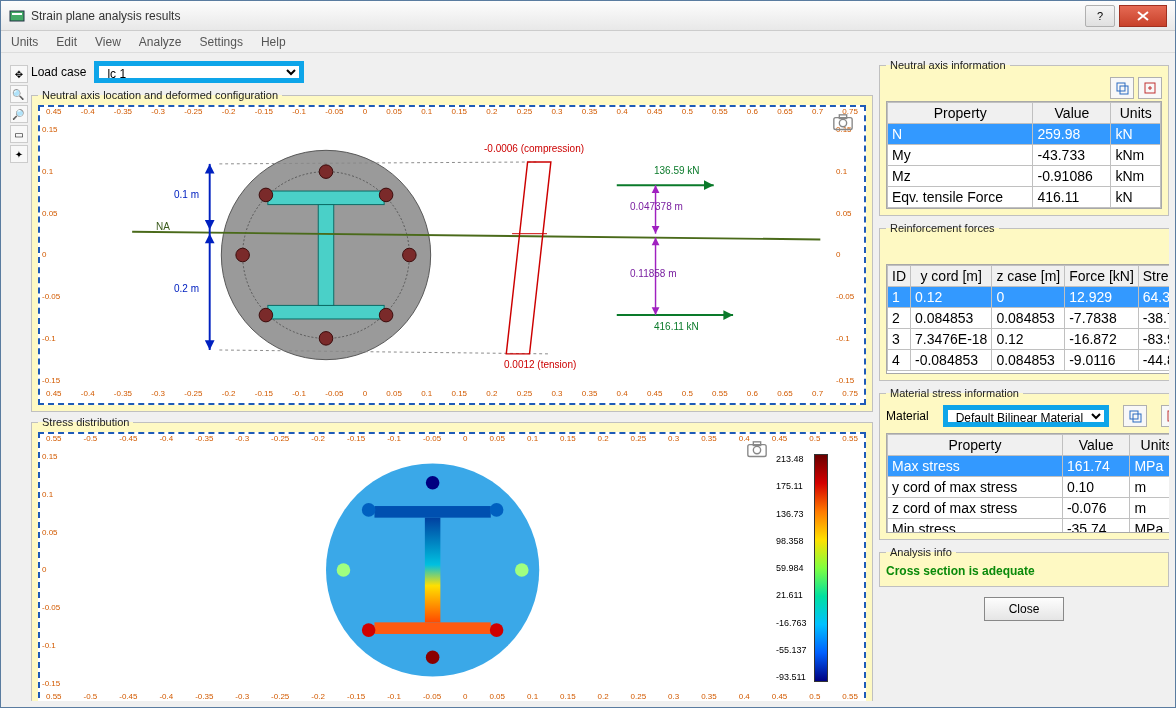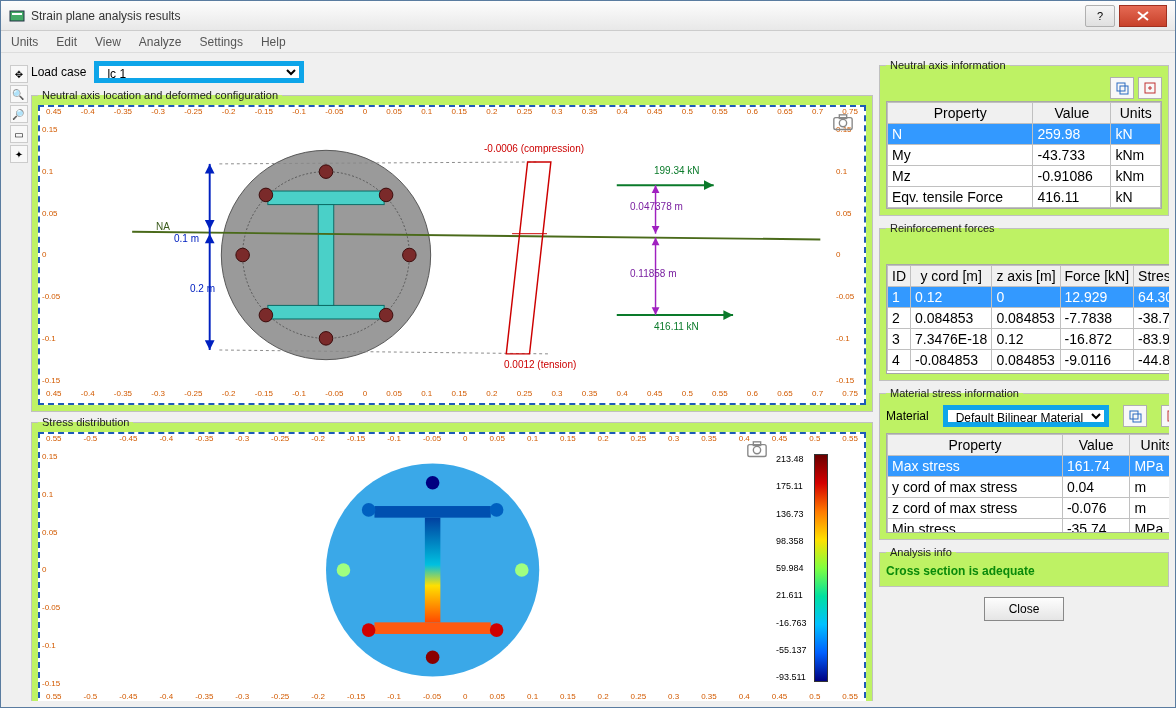--- a/index.html
+++ b/index.html
@@ -13,21 +13,21 @@
 .win-btn.help { border-radius: 2px; margin-right: 4px; }
 .win-btn.close { width: 48px; background: linear-gradient(#e56a54,#c8412a); color: #fff; border-color: #a03020; }
 .menubar { height: 22px; background: #f0f0f0; display: flex; align-items: center; padding: 0 10px; gap: 18px; font-size: 12px; color: #555; border-bottom: 1px solid #ddd; }
 .content { flex: 1; display: flex; padding: 6px; gap: 6px; background: #f0f0f0; overflow: hidden; }
 .left-pane { flex: 1; display: flex; flex-direction: column; gap: 4px; overflow: hidden; }
 .toolbar-row { display: flex; align-items: center; gap: 8px; padding: 2px 4px; }
 .toolbar-row label { font-size: 12px; }
 .combo { height: 22px; width: 210px; border: 5px solid #0ea5e9; background: #fff; font-size: 12px; padding: 0 4px; }
 .view-tools { position: absolute; left: 10px; top: 65px; width: 20px; display: flex; flex-direction: column; gap: 2px; }
 .tool-btn { width: 18px; height: 18px; border: 1px solid #ccc; background: #f8f8f8; display: flex; align-items: center; justify-content: center; font-size: 10px; cursor: pointer; }
-fieldset.panel { border: 1px solid #c0c0c0; padding: 4px 6px 6px 6px; background: #bef264; }
+fieldset.panel { border: 1px solid #c0c0c0; padding: 4px 6px 6px 6px; background: #fef9c3; }
 fieldset.panel > legend { font-size: 11px; color: #222; padding: 0 4px; }
 .chart-box { border: 2px dashed #1e5bb8; background: #fff; position: relative; overflow: hidden; }
 .chart-top { height: 300px; }
 .chart-bot { height: 276px; }
 .ruler-top, .ruler-bot { position: absolute; left: 0; right: 0; height: 14px; font-size: 8px; color: #d25a00; display: flex; justify-content: space-between; padding: 0 6px; }
 .ruler-top { top: 0; }
 .ruler-bot { bottom: 0; }
 .ruler-left, .ruler-right { position: absolute; top: 14px; bottom: 14px; width: 30px; font-size: 8px; color: #d25a00; display: flex; flex-direction: column; justify-content: space-between; padding: 4px 2px; }
 .ruler-left { left: 0; }
 .ruler-right { right: 0; }
@@ -222,26 +222,26 @@
               <line x1="560" y1="196" x2="680" y2="196" stroke="#0a7a2a" stroke-width="2"></line>
               <polygon points="680,196 670,191 670,201" fill="#0a7a2a"></polygon>
 
               <line x1="600" y1="62" x2="600" y2="112" stroke="#a020c0" stroke-width="1.5"></line>
               <polygon points="600,62 596,70 604,70" fill="#a020c0"></polygon>
               <polygon points="600,112 596,104 604,104" fill="#a020c0"></polygon>
               <line x1="600" y1="116" x2="600" y2="196" stroke="#a020c0" stroke-width="1.5"></line>
               <polygon points="600,116 596,124 604,124" fill="#a020c0"></polygon>
               <polygon points="600,196 596,188 604,188" fill="#a020c0"></polygon>
             </svg>
-            <span class="blue-dim" style="left:100px; top:66px;margin-top:44px;">0.1 m</span>
-            <span class="blue-dim" style="left:100px; top:160px;margin-left:16px;">0.2 m</span>
+            <span class="blue-dim" style="left:100px; top:66px;">0.1 m</span>
+            <span class="blue-dim" style="left:100px; top:160px;">0.2 m</span>
             <span class="na-label" style="left:66px; top:98px;">NA</span>
             <span class="strain-label-c" style="left:410px; top:20px;">-0.0006 (compression)</span>
             <span class="strain-label-t" style="left:430px; top:236px;">0.0012 (tension)</span>
-            <span class="force-label" style="left:580px; top:42px;">199.34 kN</span>
+            <span class="force-label" style="left:580px; top:42px;">136.59 kN</span>
             <span class="force-label" style="left:580px; top:198px;">416.11 kN</span>
             <span class="dim-label" style="left:556px; top:78px;">0.047378 m</span>
             <span class="dim-label" style="left:556px; top:145px;">0.11858 m</span>
           </div>
           <span class="camera-icon">
             <svg viewBox="0 0 24 20">
                 <rect x="2" y="5" width="20" height="13" rx="2" fill="none" stroke="#888" stroke-width="1.5"></rect>
                 <circle cx="12" cy="11" r="4" fill="none" stroke="#888" stroke-width="1.5"></circle>
                 <rect x="8" y="2" width="8" height="4" fill="none" stroke="#888" stroke-width="1.5"></rect>
               </svg>
@@ -429,21 +429,21 @@
                 <path d="M5 7 h4 M7 5 v4" stroke="#c03030"></path>
               </svg>
             </div>
         </div>
         <div class="table-wrap" style="height:110px;">
           <table class="tbl">
             <tbody>
                 <tr>
                   <th>ID</th>
                   <th>y cord [m]</th>
-                  <th>z axis [m]</th>
+                  <th>z case [m]</th>
                   <th>Force [kN]</th>
                   <th>Stress [MPa]</th>
                 </tr>
             <tr class="selected">
                   <td>1</td>
                   <td>0.12</td>
                   <td>0</td>
                   <td>12.929</td>
                   <td>64.303</td>
                 </tr>
@@ -499,21 +499,21 @@
                   <th>Value</th>
                   <th>Units</th>
                 </tr>
             <tr class="selected">
                   <td>Max stress</td>
                   <td>161.74</td>
                   <td>MPa</td>
                 </tr>
             <tr>
                   <td>y cord of max stress</td>
-                  <td>0.04</td>
+                  <td>0.10</td>
                   <td>m</td>
                 </tr>
             <tr>
                   <td>z cord of max stress</td>
                   <td>-0.076</td>
                   <td>m</td>
                 </tr>
             <tr>
                   <td>Min stress</td>
                   <td>-35.74</td>

